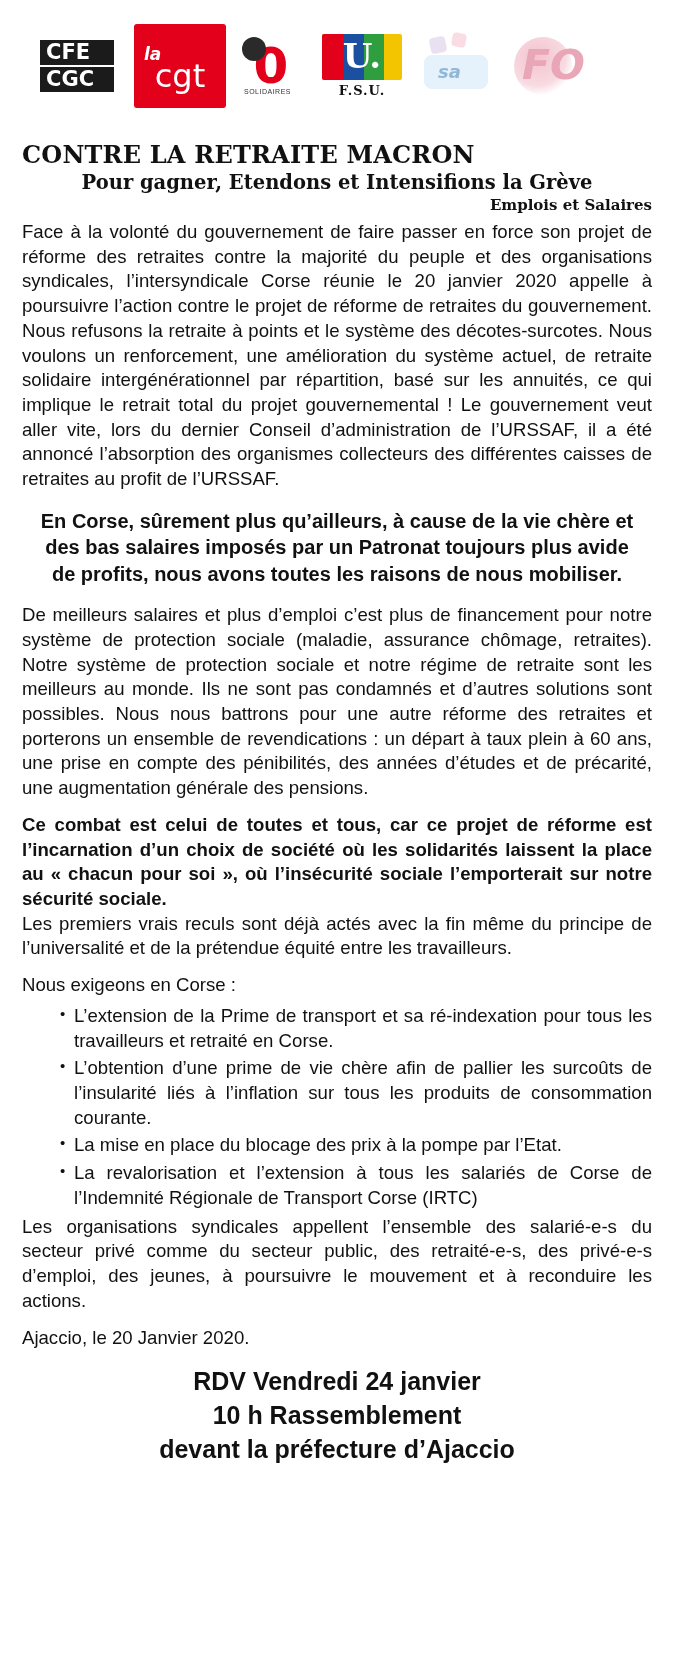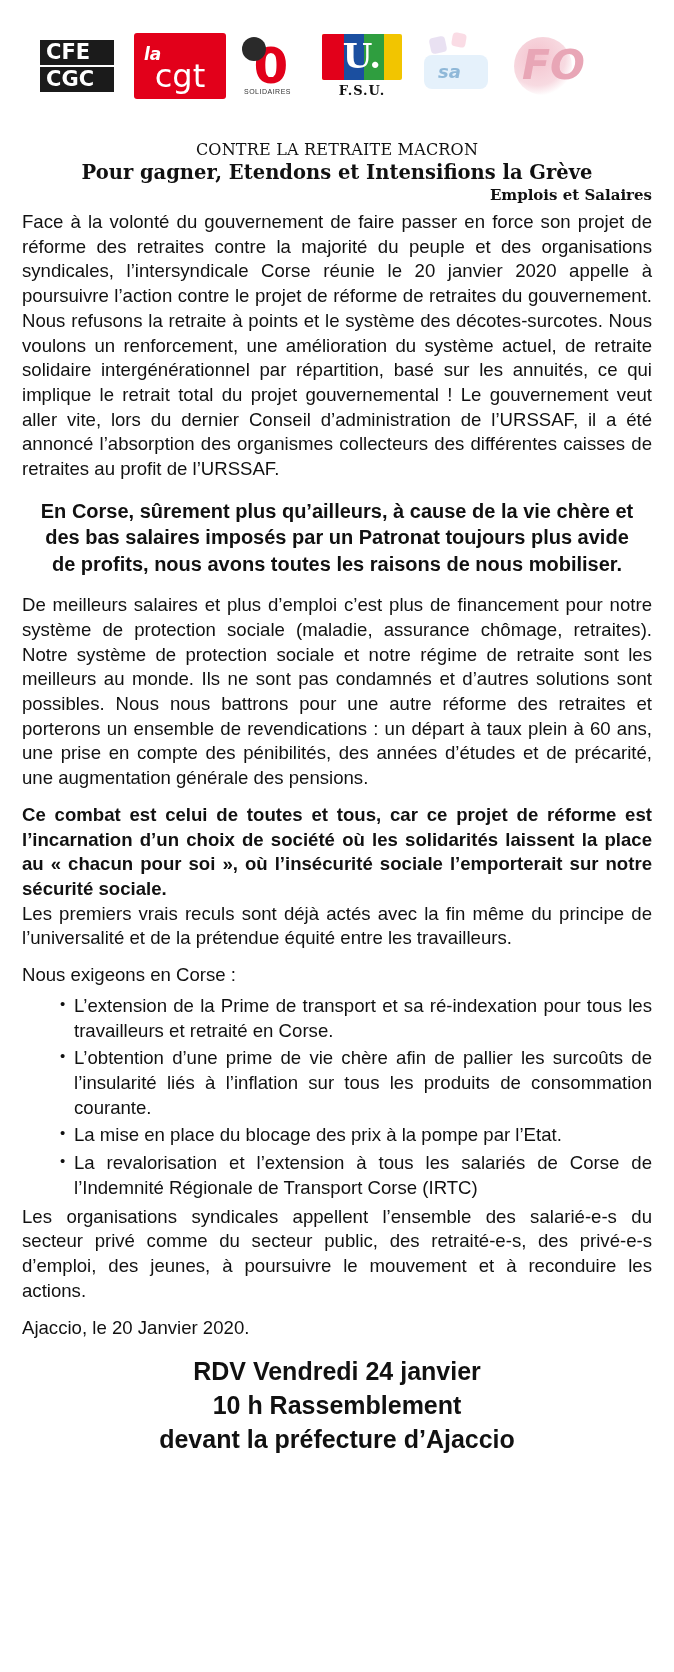--- a/index.html
+++ b/index.html
@@ -54,21 +54,21 @@
     padding: 1px 6px;
     margin: 1px 0;
     text-align: left;
     width: 74px;
     box-sizing: border-box;
   }
 
   
   .logo-cgt {
     width: 92px;
-    height: 66px;
+    height: 84px;
     background: #e2001a;
     border-radius: 3px;
     flex-direction: column;
     color: #ffffff;
     font-family: "DejaVu Sans", sans-serif;
   }
   .logo-cgt .la {
     font-size: 17px;
     font-style: italic;
     font-weight: 700;
@@ -195,23 +195,23 @@
     color: #e8a6b6;
     font-family: "DejaVu Sans", sans-serif;
   }
 
   
   .content {
     padding: 0 22px 0 22px;
   }
   h1.title {
     font-family: "DejaVu Serif", serif;
-    font-weight: 400;
-    font-size: 16px;
-    text-align: center;
+    font-weight: 700;
+    font-size: 24px;
+    text-align: left;
     margin: 8px 0 2px 0;
     letter-spacing: .2px;
   }
   h2.subtitle {
     font-family: "DejaVu Serif", serif;
     font-weight: 700;
     font-size: 19.5px;
     text-align: center;
     margin: 2px 0 2px 0;
   }

